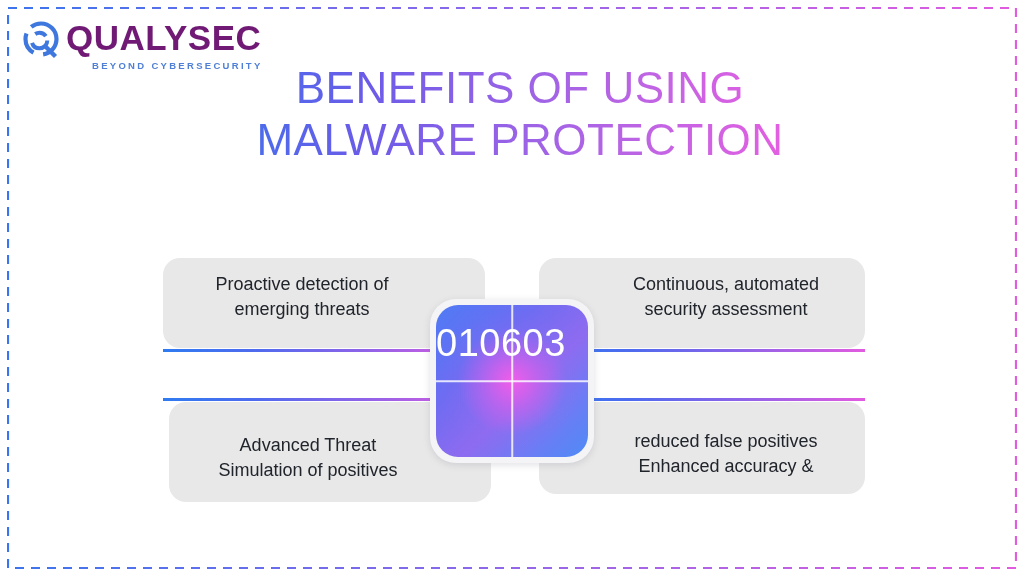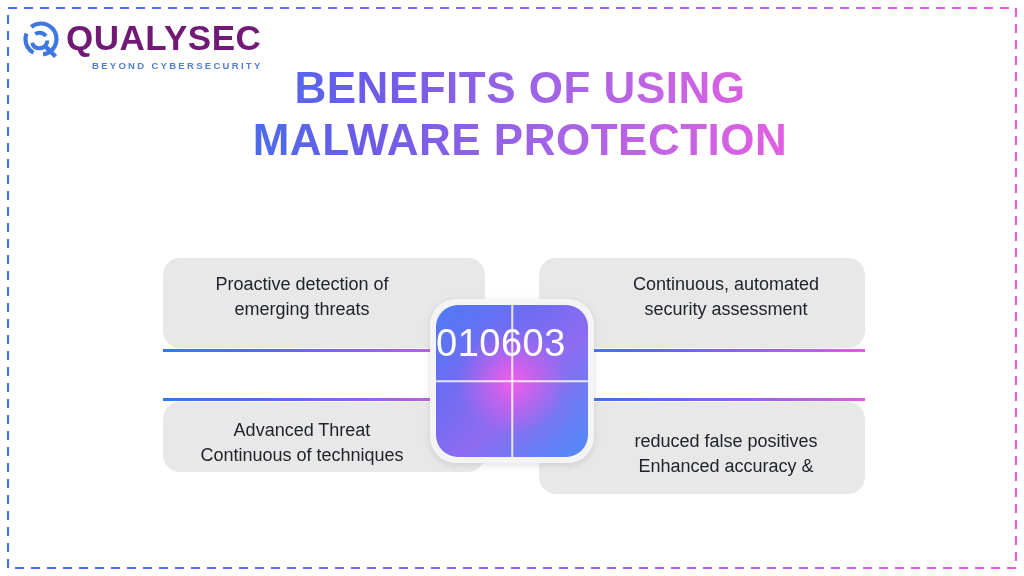--- a/index.html
+++ b/index.html
@@ -72,21 +72,21 @@
   }
 
   
   .title {
     position: absolute;
     left: 200px;
     top: 62px;
     width: 640px;
     text-align: center;
     font-family: "Liberation Sans", sans-serif;
-    font-weight: bold;
+    font-weight: normal;
     font-size: 44px;
     line-height: 52px;
     letter-spacing: 0.5px;
     text-transform: uppercase;
     background: linear-gradient(90deg, #3C74EE 0%, #6B5BE8 26%, #9A63E6 50%, #C364E4 72%, #F25CE0 100%);
     -webkit-background-clip: text;
     background-clip: text;
     -webkit-text-fill-color: transparent;
     color: transparent;
     white-space: nowrap;
@@ -104,21 +104,21 @@
     justify-content: center;
     text-align: center;
     font-family: "Liberation Sans", sans-serif;
     font-size: 18px;
     line-height: 25px;
     color: #20242B;
     padding: 0 26px;
   }
   #card-tl { left: 163px; top: 258px; width: 322px; height: 90px; }
   #card-tr { left: 539px; top: 258px; width: 326px; height: 90px; }
-  #card-bl { left: 163px; top: 402px; width: 322px; height: 70px; }
+  #card-bl { left: 169px; top: 402px; width: 322px; height: 100px; }
   #card-br { left: 539px; top: 402px; width: 326px; height: 92px; }
   #card-tl .txt { transform: translate(-22px, -6px); }
   #card-tr .txt { transform: translate(24px, -6px); }
   #card-bl .txt { transform: translate(-22px, 6px); }
   #card-br .txt { transform: translate(24px, 6px); }
 
   
   .rule {
     position: absolute;
     height: 3px;
@@ -221,21 +221,21 @@
   <div class="card" id="card-tr">
     <div class="txt">
       <div>Continuous, automated</div>
       <div>security assessment</div>
     </div>
   </div>
 
   <div class="card" id="card-bl">
     <div class="txt">
       <div>Advanced Threat</div>
-      <div>Continuous of techniques</div>
+      <div>Simulation of positives</div>
     </div>
   </div>
 
   <div class="card" id="card-br">
     <div class="txt">
       <div>reduced false positives</div>
       <div>Enhanced accuracy &amp;</div>
     </div>
   </div>
 

